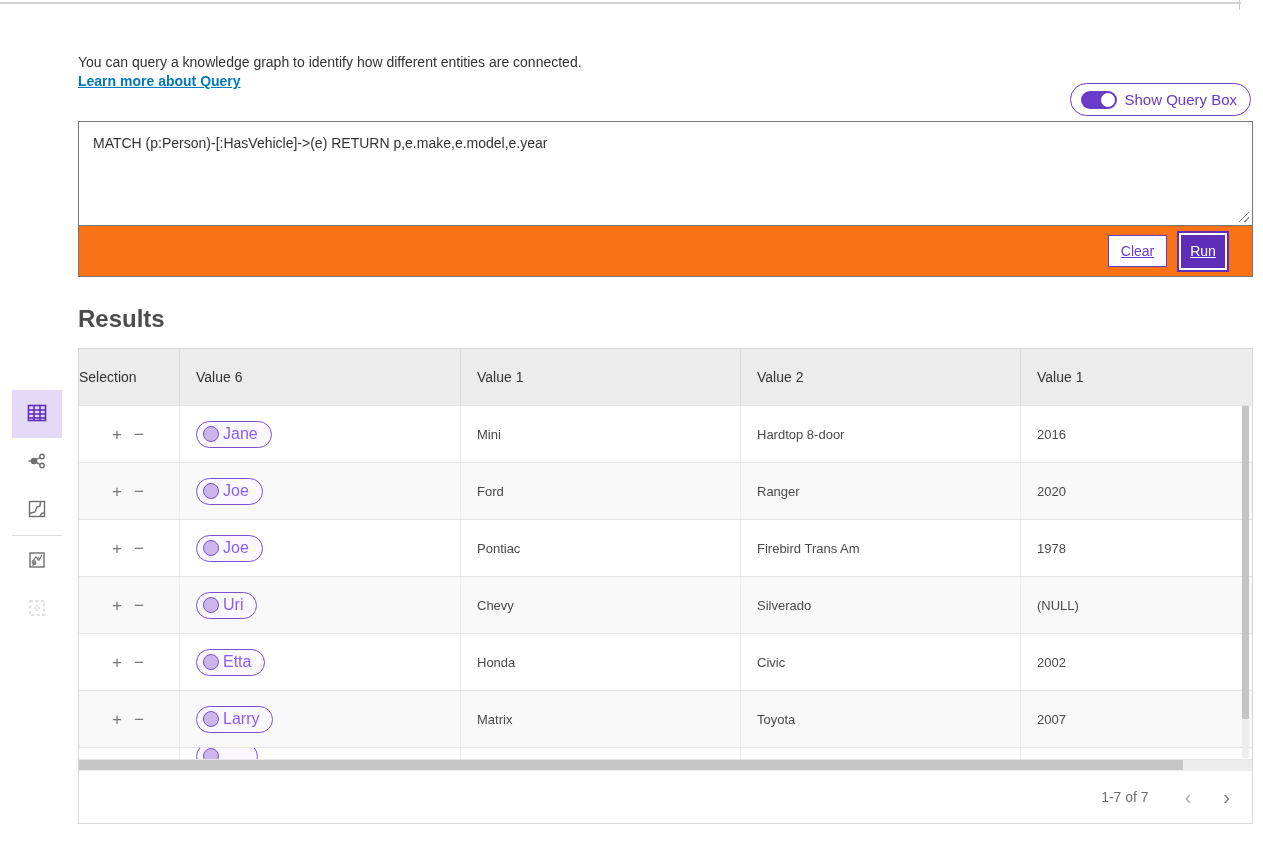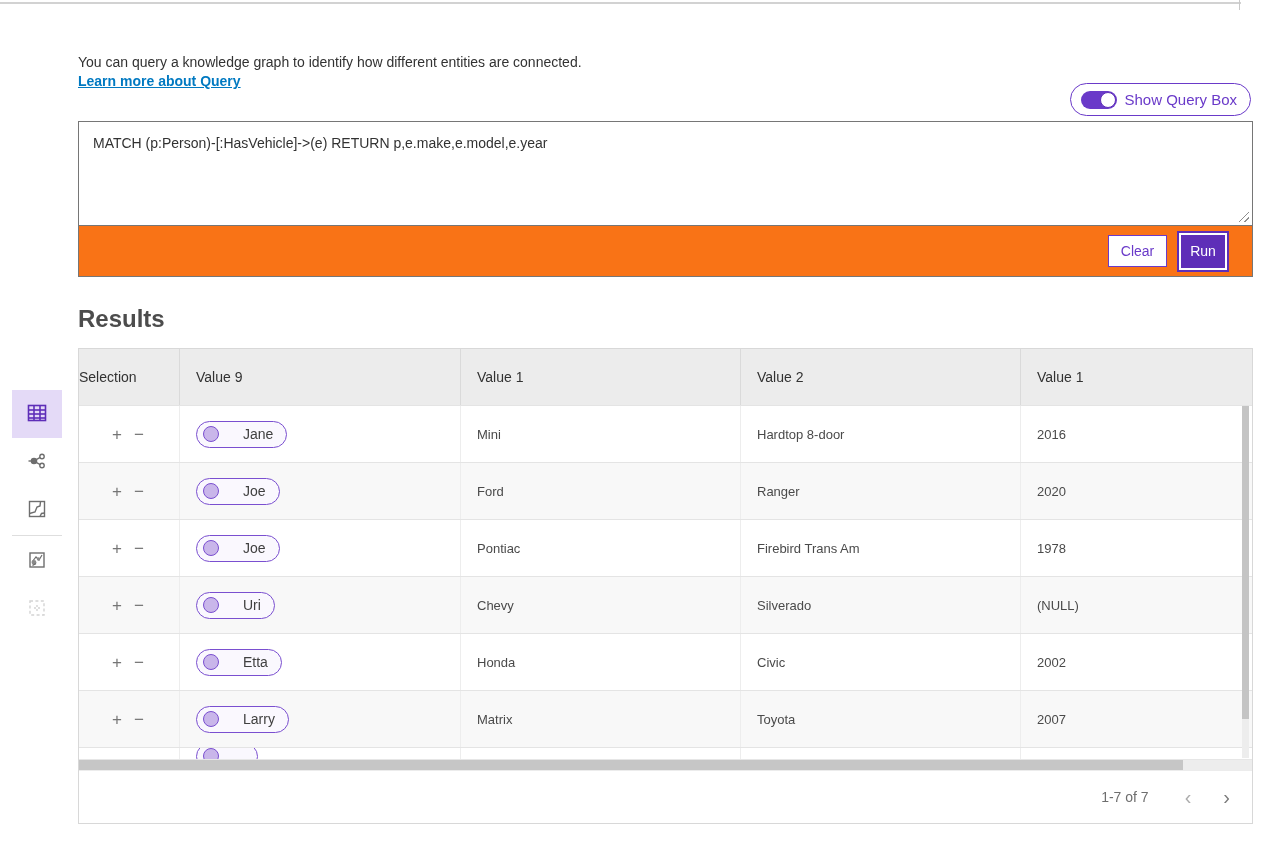--- a/index.html
+++ b/index.html
@@ -23,21 +23,21 @@
   .toggle-label { color:#6a3ac9; font-size:15px; margin-left:7px; white-space:nowrap; }
 
   .query-box { margin-top:31px; border:1px solid #767676; background:#f97316; }
   .query-area { position:relative; height:104px; border-bottom:1px solid #767676; }
   .query-area textarea { width:100%; height:100%; border:none; outline:none; resize:none;
     padding:13px 14px; font-family:"Liberation Sans","DejaVu Sans",sans-serif; font-size:14px; color:#323232; }
   .resize-handle { position:absolute; right:3px; bottom:3px; width:11px; height:11px;
     background:repeating-linear-gradient(135deg,#8f8f8f 0 1px,transparent 1px 4px);
     clip-path:polygon(100% 0,100% 100%,0 100%); pointer-events:none; }
   .query-actions { height:50px; display:flex; justify-content:flex-end; align-items:center; padding-right:23px; }
-  .btn { font-family:inherit; font-size:14px; cursor:pointer; }
+  .btn { font-family:inherit; font-size:14px; cursor:pointer;text-decoration:underline; }
   .btn-clear { width:59px; height:32px; background:#fff; border:1px solid #6a3ac9; color:#6a3ac9; }
   .btn-run { width:44px; height:33px; background:#5e2eb8; border:none; color:#fff; margin-left:14px;
     box-shadow:0 0 0 2px #ffffff, 0 0 0 4px #5e2eb8; margin-right:4px; }
 
   .results-title { margin-top:28px; font-size:24px; font-weight:bold; color:#4c4c4c; }
 
   
   .view-sidebar { position:absolute; left:12px; top:390px; width:50px; }
   .side-item { width:50px; height:48px; display:flex; align-items:center; justify-content:center;
     background:transparent; border:none; cursor:pointer; }
@@ -54,21 +54,21 @@
   .tr { height:57px; border-top:1px solid #e4e4e4; background:#fff; }
   .tr.alt { background:#f8f8f8; }
   .td { display:flex; align-items:center; padding-left:16px; font-size:13px; color:#4a4a4a; overflow:hidden; }
   .td + .td { border-left:1px solid #ededed; }
   .td.sel { padding-left:33px; }
   .sel-btn { background:none; border:none; color:#757575; font-size:17px; line-height:1;
     width:22px; text-align:left; cursor:pointer; font-family:inherit; }
   .chip { display:inline-flex; align-items:center; height:27px; border:1px solid #7a4fd0;
     border-radius:14px; background:#faf8fe; padding:0 13px 0 6px; cursor:pointer; }
   .chip-dot { width:16px; height:16px; border-radius:50%; background:#c9b6ea; border:1px solid #7a4fd0; }
-  .chip-label { margin-left:24px; font-size:14px; color:#404040; }
+  .chip-label { margin-left:4px; font-size:16px; color:#8b5cf6; }
   .tr.partial { height:12px; overflow:hidden; }
   .tr.partial .chip { margin-top:5px; width:62px; height:27px; }
 
   .vscroll { position:absolute; top:1px; right:3px; width:7px; height:352px; background:#ededed; }
   .vthumb { width:7px; height:313px; background:#c4c4c4; }
 
   .hscroll { height:11px; background:#ededed; border-top:1px solid #e6e6e6; }
   .hthumb { height:10px; width:1104px; background:#c6c6c6; }
 
   .pagination { height:53px; border-top:1px solid #ececec; display:flex; align-items:center;
@@ -161,21 +161,21 @@
       <button class="btn btn-clear">Clear</button>
       <button class="btn btn-run">Run</button>
     </div>
   </div>
 
   <div class="results-title">Results</div>
 
   <div class="table-panel">
     <div class="grid-row thead">
       <div class="th">Selection</div>
-      <div class="th">Value 9</div>
+      <div class="th">Value 6</div>
       <div class="th">Value 1</div>
       <div class="th">Value 2</div>
       <div class="th">Value 1</div>
     </div>
 
     <div class="tbody">
 
       <div class="grid-row tr">
         <div class="td sel">
           <button class="sel-btn">+</button>

